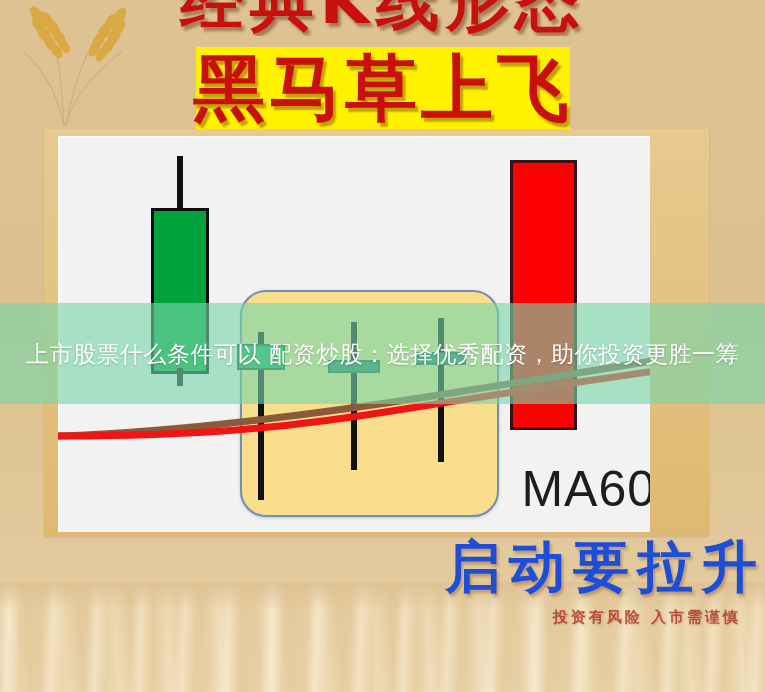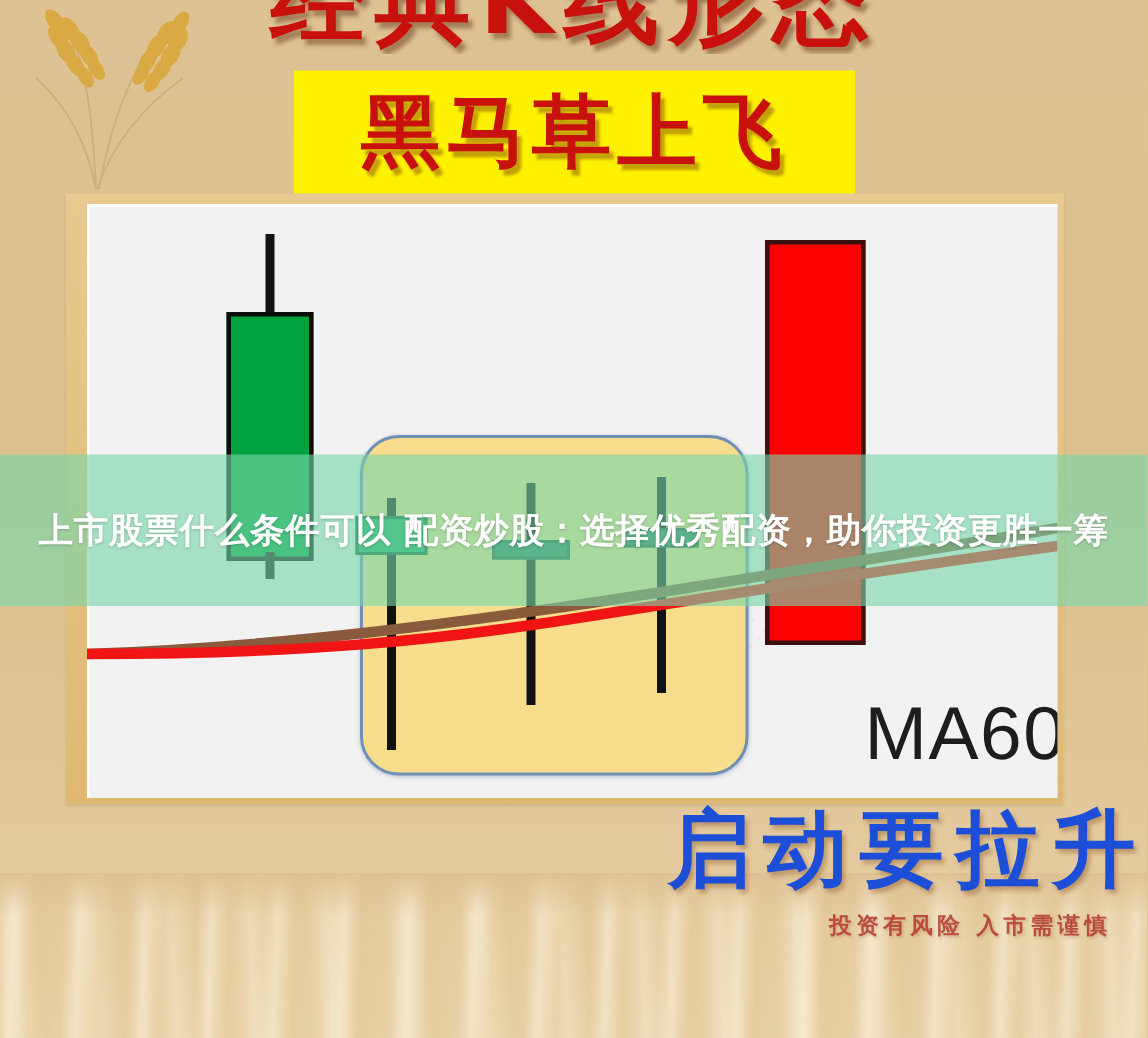--- a/index.html
+++ b/index.html
@@ -42,33 +42,33 @@
     text-shadow:3px 4px 3px rgba(90,40,15,.45);
     white-space:nowrap;overflow:hidden;
   }
   .headline-band{
     position:absolute;left:196px;top:47px;width:374px;height:84px;
     background:#fff200;
     display:flex;align-items:center;justify-content:center;
   }
   .headline-band span{
     font-family:"DejaVu Sans","Liberation Sans",sans-serif;
-    font-weight:700;font-size:53px;letter-spacing:4px;color:#c8100d;
+    font-weight:700;font-size:72px;letter-spacing:4px;color:#c8100d;
     text-shadow:3px 4px 2px rgba(120,60,20,.45);
     white-space:nowrap;
   }
 
   
   .panel-frame{
     position:absolute;left:44px;top:129px;width:665px;height:407px;
     background:linear-gradient(180deg,#e8c98f,#dfb971);
     box-shadow:0 1px 2px rgba(0,0,0,.10);
   }
   .panel{
-    position:absolute;left:58px;top:136px;width:647px;height:396px;
+    position:absolute;left:58px;top:136px;width:592px;height:396px;
     background:#f2f2f2;overflow:hidden;text-decoration:underline;
   }
   .panel-inner-line{position:absolute;left:0;top:0;right:0;bottom:0;
     border-top:2px solid #fdfdfd;border-left:2px solid #fdfdfd;}
   .watermark{
     position:absolute;left:300px;top:180px;width:200px;height:150px;
     opacity:.22;
   }
 
   
@@ -117,21 +117,21 @@
   
   .caption-band{
     position:absolute;left:0;right:0;top:303px;height:101px;
     background:rgba(120,215,170,0.62);
     display:flex;align-items:center;justify-content:center;
   }
   .caption-text{
     width:100%;padding:0 10px;box-sizing:border-box;
     text-align:center;
     font-family:"DejaVu Sans","Liberation Sans",sans-serif;
-    font-weight:700;font-size:23px;line-height:42px;color:#ffffff;
+    font-weight:400;font-size:23px;line-height:42px;color:#ffffff;
     letter-spacing:.5px;
     text-shadow:0 1px 2px rgba(0,0,0,.22);
   }
 </style>
 </head>
 <body>
 
 <div id="stage">
 
   <div class="bg-base"></div>

